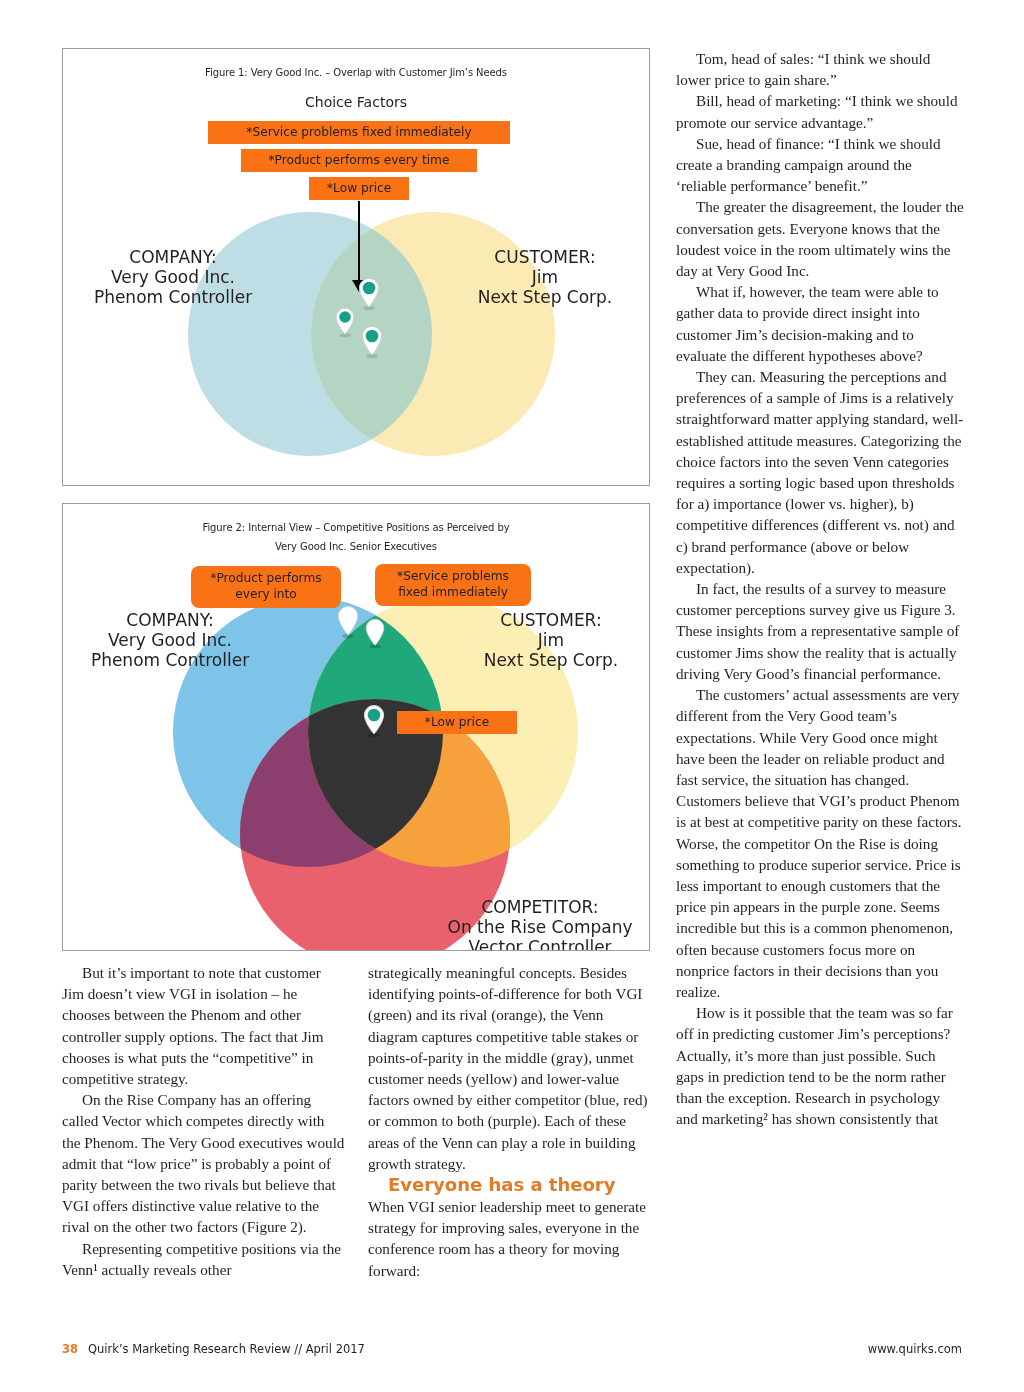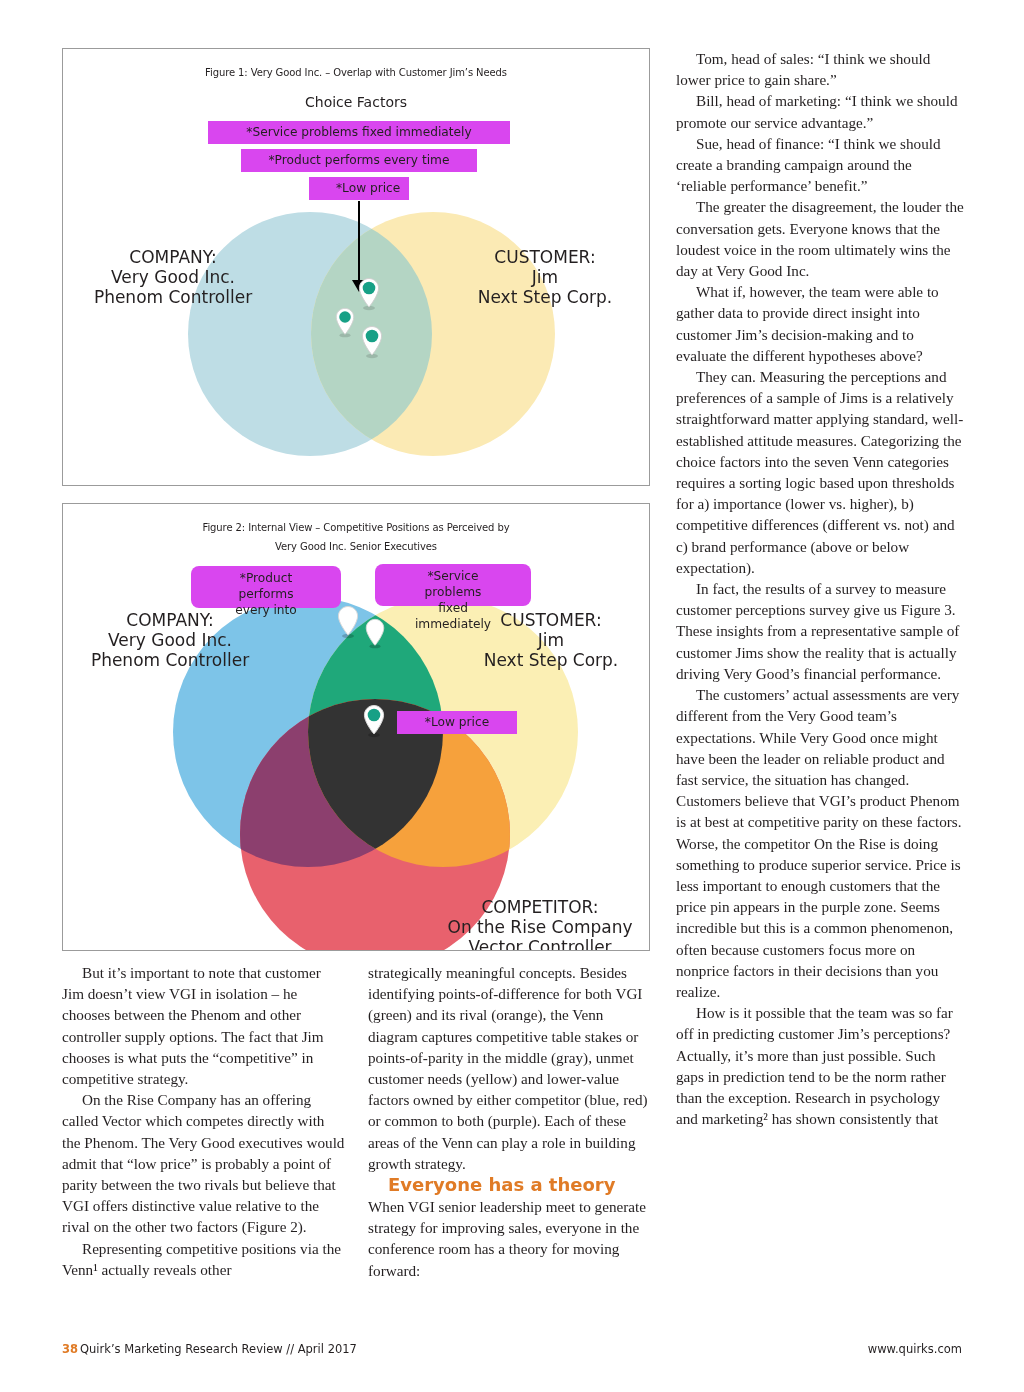--- a/index.html
+++ b/index.html
@@ -35,26 +35,26 @@
   }
   .fig-sub{
     position:absolute;left:0;right:0;text-align:center;
     font-family:"DejaVu Sans", sans-serif;
     font-weight:normal;font-size:14px;color:#231f20;
   }
 
   
   .factor-chip{
     position:absolute;
-    background:#d946ef;
+    background:#f97316;
     color:#231f20;
     font-family:"DejaVu Sans", sans-serif;
     font-size:12.2px;
     text-align:center;
-    padding:4px 27px;
+    padding:4px 18px;
     box-sizing:border-box;
     white-space:nowrap;
     line-height:15px;
   }
   .factor-chip.two-line{white-space:normal;line-height:16px;border-radius:8px;}
 
   
   .venn{position:absolute;}
 
   
@@ -108,21 +108,21 @@
     line-height:22px;
   }
 
   
   .footer{
     position:absolute;left:62px;top:1342px;width:900px;
     font-family:"DejaVu Sans", sans-serif;
     font-size:11.5px;
     color:#231f20;
   }
-  .footer .pageno{color:#e07b26;font-weight:bold;margin-right:2px;}
+  .footer .pageno{color:#e07b26;font-weight:bold;margin-right:10px;}
   .footer .url{position:absolute;right:0;top:0;}
 </style>
 </head>
 <body>
 
 <div class="page">
 
   <div class="fig-box" id="fig1">
 
     <div class="fig-title" style="top:14px;">Figure 1: Very Good Inc. – Overlap with Customer Jim’s Needs</div>

